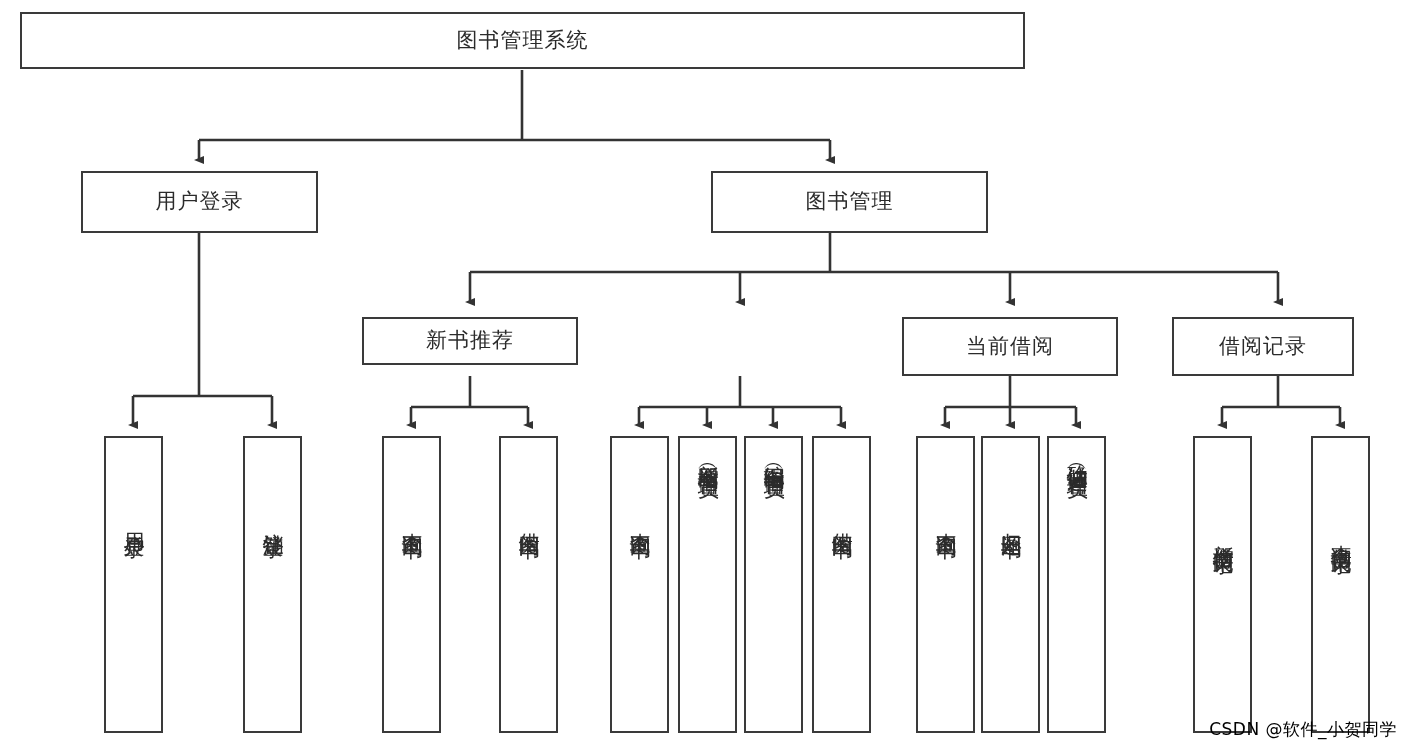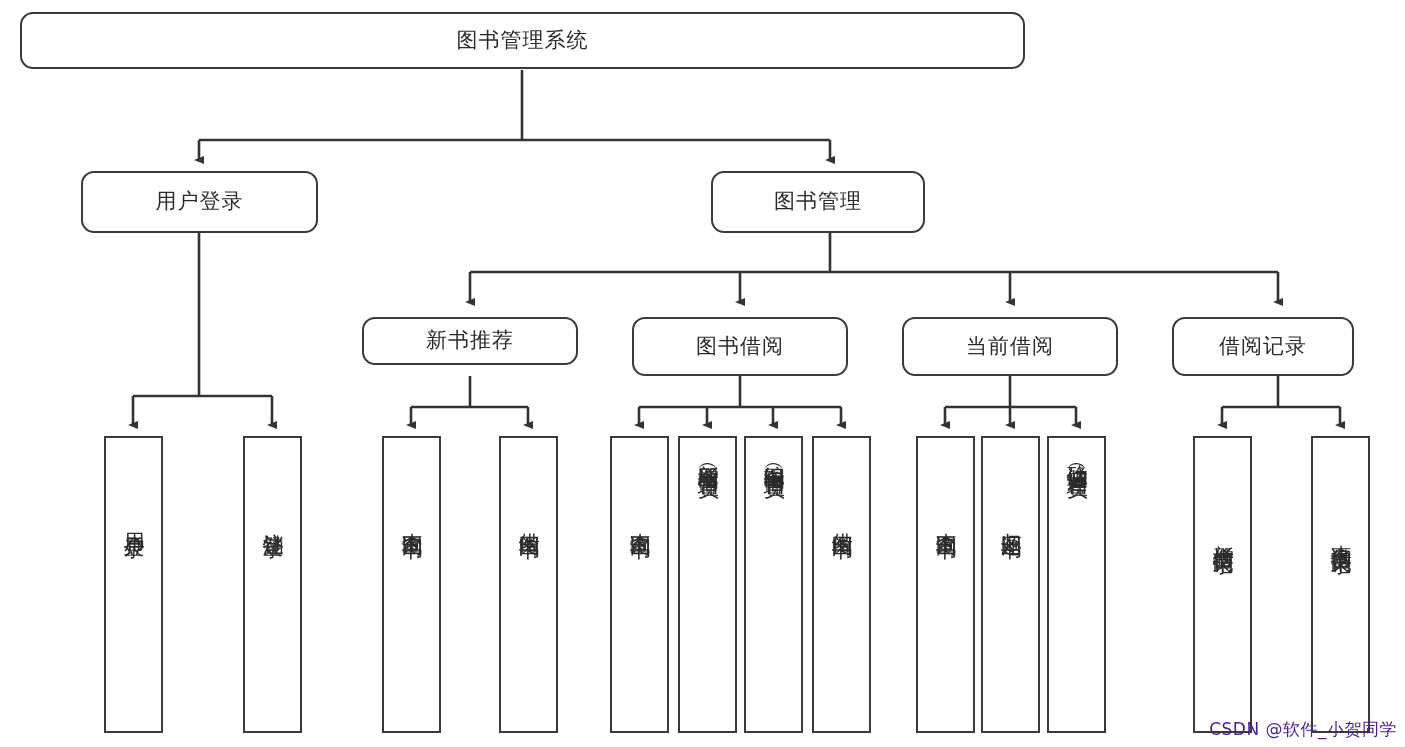--- a/index.html
+++ b/index.html
@@ -31,21 +31,20 @@
     box-sizing: border-box;
     background: #ffffff;
     border: 2px solid #3a3a3a;
     display: flex;
     align-items: center;
     justify-content: center;
     color: #2b2b2b;
   }
   .node.horiz {
     text-align: center;
-    border-radius: 13px;
   }
   .node .label-h {
     font-size: 21px;
     line-height: 1.1;
     white-space: nowrap;
     letter-spacing: 1px;
   }
   .node.vert {
     align-items: flex-start;
     justify-content: center;
@@ -63,21 +62,21 @@
     margin-top: 68px;
   }
   .node.vert.midshort .label-v {
     margin-top: 80px;
   }
   .watermark {
     position: absolute;
     right: 8px;
     bottom: 6px;
     font-size: 17px;
-    color: #4c1d95;
+    color: #000000;
     white-space: nowrap;
     letter-spacing: 0.5px;
   }
 </style>
 </head>
 <body>
 
 <div id="canvas">
 
   <svg id="wires" viewBox="0 0 1405 747">
@@ -133,31 +132,28 @@
   </svg>
 
   <div class="node horiz" style="left:20px; top:12px; width:1005px; height:57px;">
     <span class="label-h">图书管理系统</span>
   </div>
 
   <div class="node horiz" style="left:81px; top:171px; width:237px; height:62px;">
     <span class="label-h">用户登录</span>
   </div>
 
-  <div class="node horiz" style="left:711px; top:171px; width:214px; height:62px;">
+  <div class="node horiz" style="left:711px; top:171px; width:277px; height:62px;">
     <span class="label-h">图书管理</span>
   </div>
 
   <div class="node horiz" style="left:362px; top:317px; width:216px; height:48px;">
     <span class="label-h">新书推荐</span>
   </div>
 
-  <div class="node horiz" style="left:632px; top:317px; width:216px; height:59px;">
-    <span class="label-h">图书借阅</span>
-  </div>
 
   <div class="node horiz" style="left:902px; top:317px; width:216px; height:59px;justify-content:center;">
     <span class="label-h">当前借阅</span>
   </div>
 
   <div class="node horiz" style="left:1172px; top:317px; width:182px; height:59px;">
     <span class="label-h">借阅记录</span>
   </div>
 
   <div class="node vert mid" style="left:104px; top:436px; width:59px; height:297px;">

